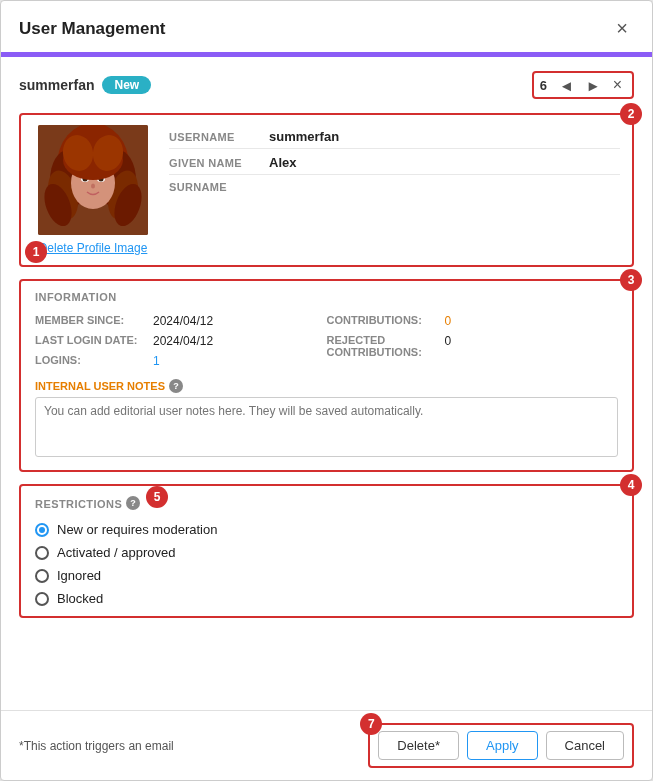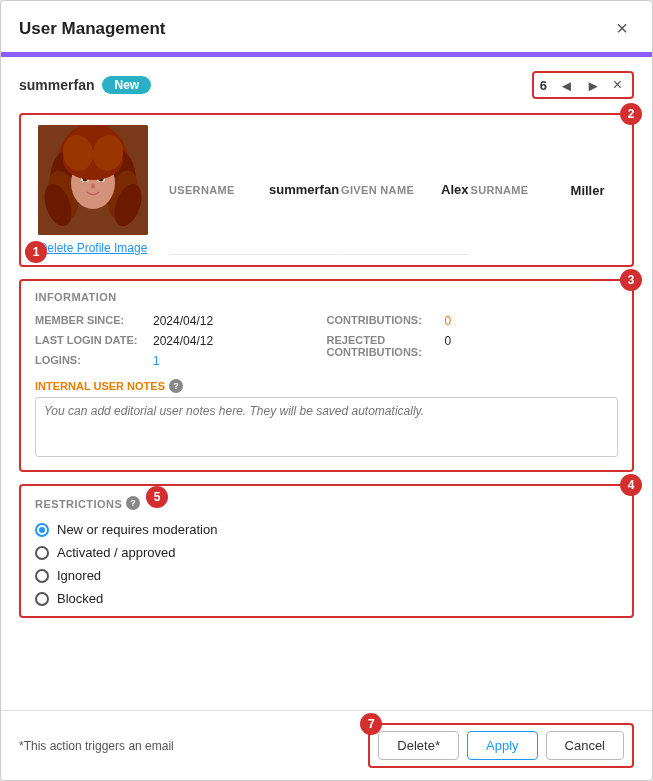--- a/index.html
+++ b/index.html
@@ -169,21 +169,21 @@
       height: 22px;
       display: flex;
       align-items: center;
       justify-content: center;
       font-size: 12px;
       font-weight: bold;
     }
     .profile-fields {
       flex: 1;
       display: flex;
-      flex-direction: row;
+      flex-direction: column;
       gap: 2px;
     }
     .field-row {
       display: flex;
       align-items: center;
       padding: 4px 0;
       border-bottom: 1px solid #e8e8e8;
     }
     .field-row:last-child { border-bottom: none; }
     .field-label {
@@ -267,21 +267,20 @@
     }
     .notes-textarea {
       width: 100%;
       height: 60px;
       border: 1px solid #ccc;
       border-radius: 3px;
       padding: 6px 8px;
       font-size: 12px;
       color: #aaa;
       resize: none;
-      font-style: italic;
       font-family: Arial, sans-serif;
     }
 
     
     .section-restrictions {
       border: 2px solid #d32f2f;
       border-radius: 4px;
       padding: 10px 14px;
       position: relative;
     }
@@ -457,21 +456,20 @@
         <div class="field-row">
           <span class="field-label">USERNAME</span>
           <span class="field-value">summerfan</span>
         </div>
         <div class="field-row">
           <span class="field-label">GIVEN NAME</span>
           <span class="field-value">Alex</span>
         </div>
         <div class="field-row">
           <span class="field-label">SURNAME</span>
-          <span class="field-value">Miller</span>
         </div>
       </div>
     </div>
 
     <div class="section-info">
       <div class="section-num">3</div>
       <div class="section-section-label">INFORMATION</div>
       <div class="info-grid">
 
         <div>

